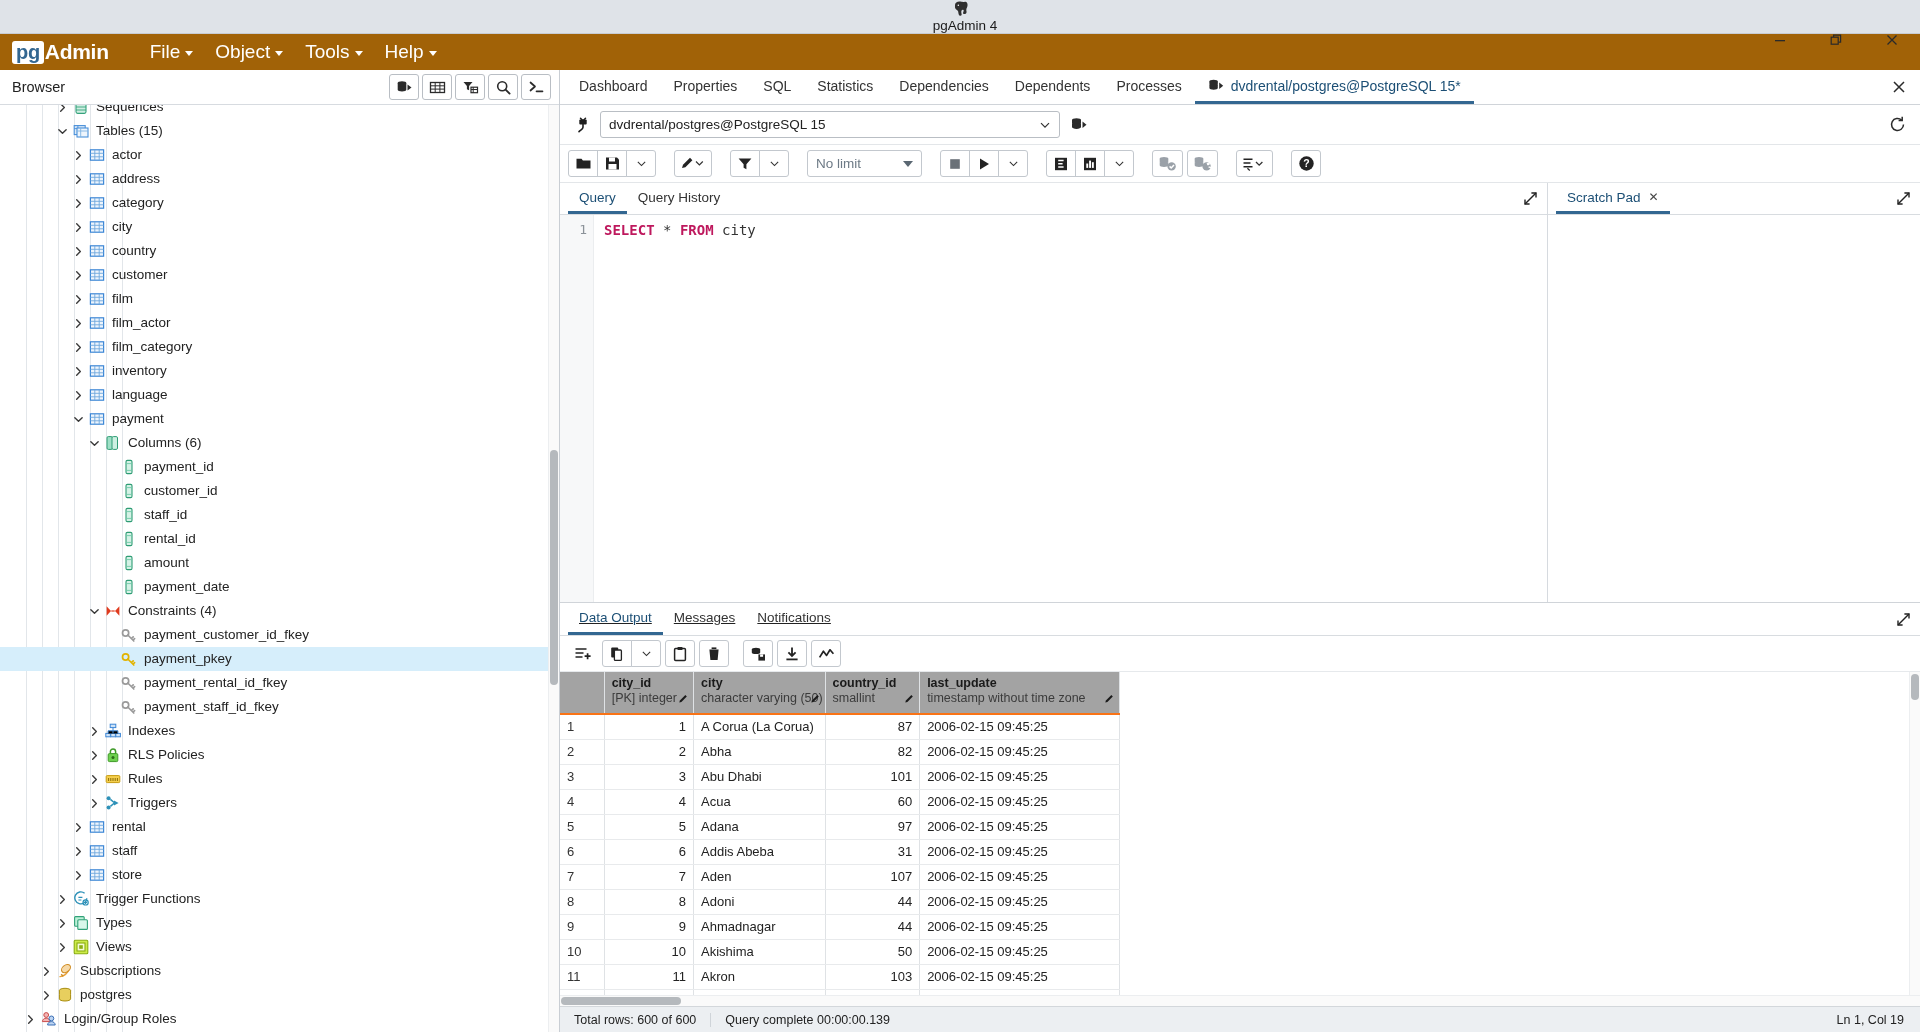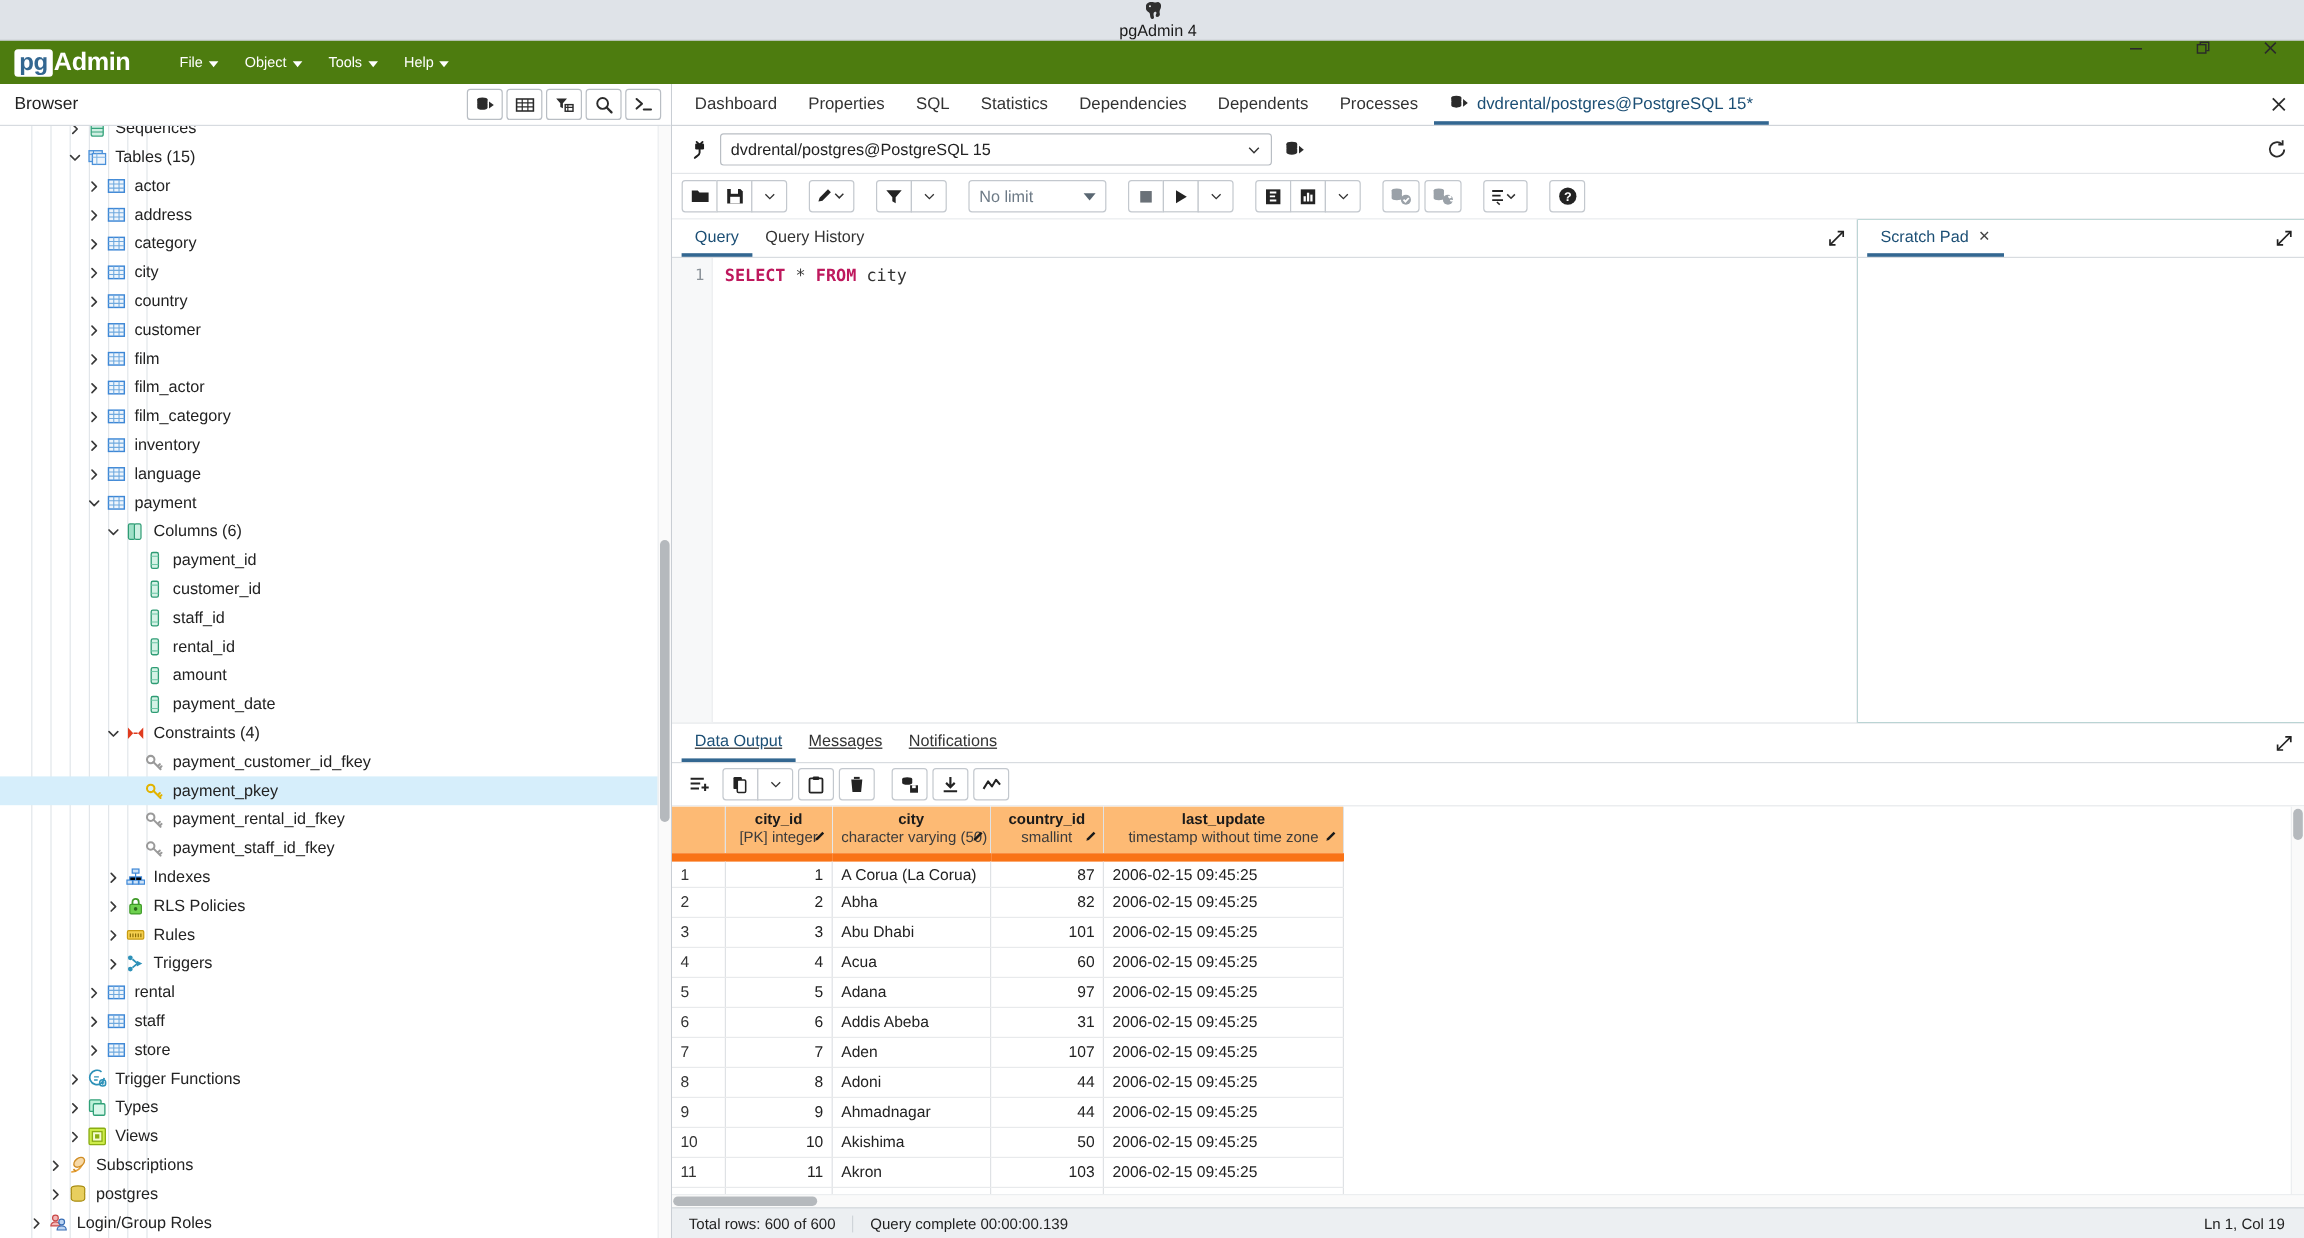--- a/index.html
+++ b/index.html
@@ -34,21 +34,21 @@
   }
   .titlebar .win-btn {
     width: 56px; height: 100%;
     display: flex; align-items: center; justify-content: center;
     color: #2a2a2a; font-size: 15px;
   }
 
   
   .menubar {
     height: 36px;
-    background: #4d7c0f;
+    background: #a16207;
     display: flex;
     align-items: center;
     padding-left: 12px;
     color: #fff;
   }
   .brand {
     display: flex; align-items: center;
     margin-right: 30px;
     font-size: 21px; font-weight: bold;
     letter-spacing: -0.3px;
@@ -57,21 +57,21 @@
     background: #fff; color: #336791;
     border-radius: 3px;
     padding: 0px 4px 1px 4px;
     margin-right: 1px;
     font-size: 20px;
     line-height: 22px;
     font-weight: bold;
   }
   .menu-item {
     padding: 6px 11px;
-    font-size: 12px;
+    font-size: 19px;
     display: flex; align-items: center;
     gap: 5px;
     cursor: default;
   }
   .caret-dn {
     display: inline-block;
     width: 0; height: 0;
     border-left: 4px solid transparent;
     border-right: 4px solid transparent;
     border-top: 5px solid #fff;
@@ -317,27 +317,27 @@
   table.grid th, table.grid td {
     border-right: 1px solid #dfe2e5;
     border-bottom: 1px solid #e8eaec;
     font-size: 13px;
     padding: 3px 7px;
     height: 25px;
     overflow: hidden;
     white-space: nowrap;
   }
   table.grid th {
-    background: #fdba74;
-    text-align: center;
+    background: #a3a3a3;
+    text-align: left;
     vertical-align: top;
     font-weight: normal;
     height: 42px;
     padding-top: 4px;
-    border-bottom: 7px solid #f97316;
+    border-bottom: 2px solid #f97316;
     position: relative;
   }
   th .colname { font-weight: bold; font-size: 12.5px; color: #1a1a1a; display:block; line-height:15px;}
   th .coltype { font-size: 12.5px; color: #3b3b3b; display:block; line-height:15px;}
   th .pencil { position: absolute; right: 4px; bottom: 5px; }
   td.rownum {
     background: #fff; color: #333; text-align: left;
     width: 42px;
   }
   td.num { text-align: right; }

